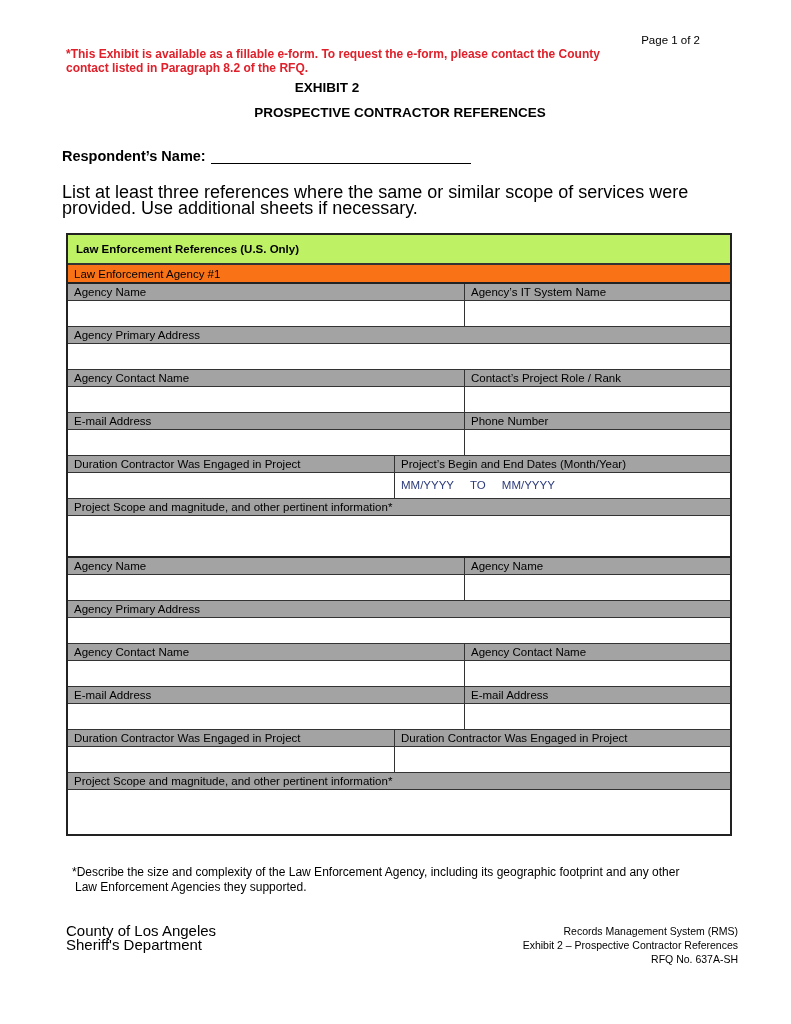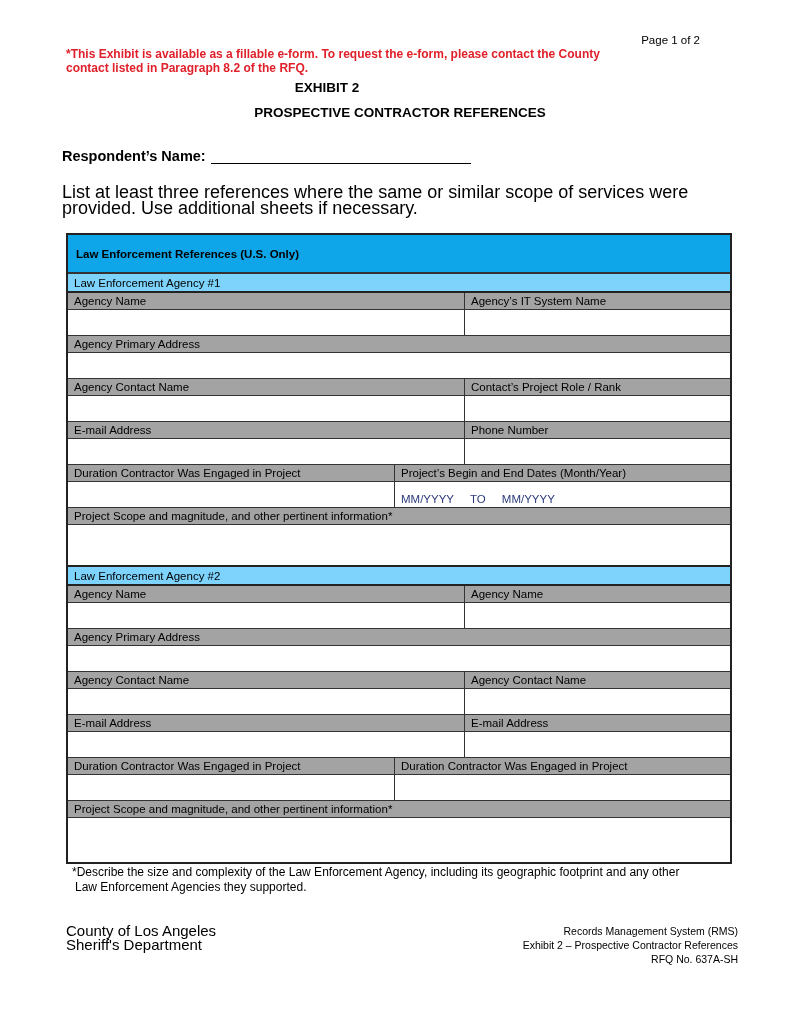--- a/index.html
+++ b/index.html
@@ -9,26 +9,26 @@
   .page-num { left:620px; top:34px; width:80px; text-align:right; font-size:11.5px; }
   .notice { left:66px; top:47px; width:620px; color:#e0202a; font-weight:bold; font-size:12px; line-height:14px; }
   .exhibit { left:0; width:654px; top:80px; text-align:center; font-weight:bold; font-size:13.5px; }
   .subtitle { left:0; width:800px; top:105px; text-align:center; font-weight:bold; font-size:13.5px; }
   .resp { left:62px; top:148px; font-weight:bold; font-size:14.5px; display:flex; align-items:flex-end; }
   .resp-line { display:inline-block; width:260px; border-bottom:1.5px solid #000; height:14px; margin-left:5px; }
   .instr { left:62px; top:184px; width:670px; font-size:18px; line-height:16px; }
 
   .form { left:66px; top:233px; width:666px; border:2px solid #222; box-sizing:border-box; }
   .row { display:flex; width:100%; box-sizing:border-box; }
-  .section-head { background:#0ea5e9; height:39px; align-items:center; font-weight:bold; font-size:11.5px; padding-left:8px; border-bottom:2px solid #333; }
-  .agency-head { background:#7dd3fc; height:19px; align-items:center; font-size:11.5px; padding-left:6px; border-bottom:2px solid #222; }
+  .section-head { background:#bef264; height:30px; align-items:center; font-weight:bold; font-size:11.5px; padding-left:8px; border-bottom:2px solid #333; }
+  .agency-head { background:#f97316; height:19px; align-items:center; font-size:11.5px; padding-left:6px; border-bottom:2px solid #222; }
   .lbl { background:#a3a3a3; height:17px; font-size:11.5px; border-bottom:1.5px solid #333; }
   .lbl > div { padding-left:6px; line-height:17px; box-sizing:border-box; white-space:nowrap; overflow:hidden; }
   .val { height:26px; border-bottom:1.5px solid #333; }
-  .val > div { box-sizing:border-box; }
+  .val > div { box-sizing:border-box;align-items:center; }
   .val.tall { height:42px; }
   .val.tall-last { height:44px; border-bottom:none; }
   .c1 { width:397px; border-right:1.5px solid #333; }
   .c2 { flex:1; }
   .d1 { width:327px; border-right:1.5px solid #333; }
   .date-cell { display:flex; align-items:flex-end; padding-left:6px; padding-bottom:2px; font-size:11.5px; color:#2b3a7a; }
   .date-cell span { margin-right:16px; }
 
   .footnote { left:72px; top:865px; width:670px; font-size:12px; line-height:15px; }
   .footer-left { left:66px; top:924px; font-size:15px; line-height:14px; }
@@ -104,21 +104,20 @@
     </div>
   </div>
 
   <div class="row lbl">
     <div class="c2">Project Scope and magnitude, and other pertinent information*</div>
   </div>
   <div class="row val tall" style="border-bottom:2px solid #222;">
     <div class="c2"></div>
   </div>
 
-  <div class="row agency-head">Law Enforcement Agency #2</div>
 
   <div class="row lbl">
     <div class="c1">Agency Name</div>
     <div class="c2">Agency Name</div>
   </div>
   <div class="row val">
     <div class="c1"></div>
     <div class="c2"></div>
   </div>
 

